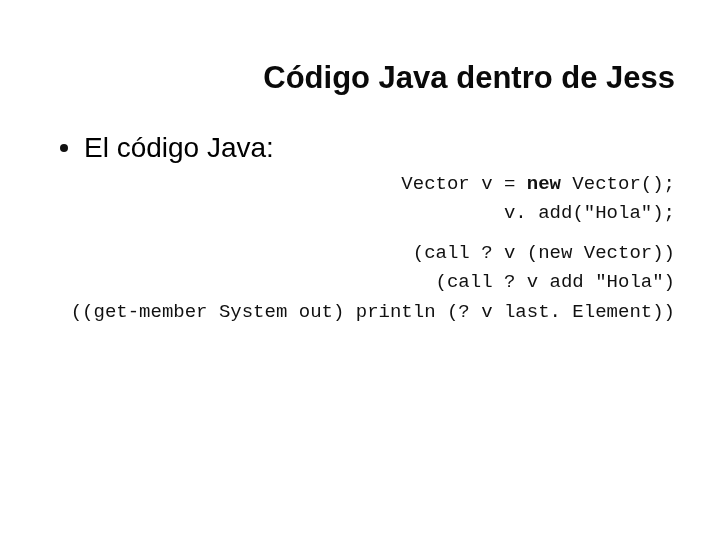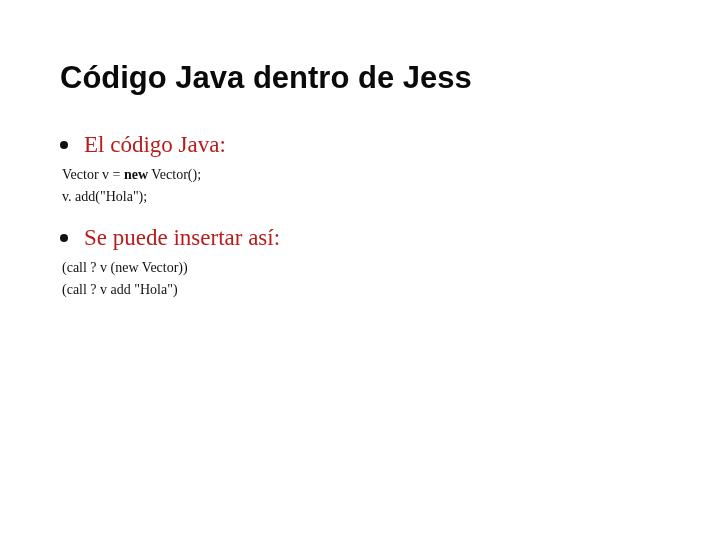--- a/index.html
+++ b/index.html
@@ -11,20 +11,21 @@
     font-family: Arial, Helvetica, sans-serif;
     color: #111;
     overflow: hidden;
   }
   .slide {
     box-sizing: border-box;
     width: 720px;
     height: 540px;
     padding: 60px 45px 40px 60px;
     position: relative;
+    text-align: right;
   }
   .title {
     font-size: 31px;
     font-weight: bold;
     color: #0a0a0a;
     margin-bottom: 36px;
   }
   .bullet-row {
     display: flex;
     align-items: center;
@@ -33,32 +34,31 @@
   }
   .bullet {
     width: 8px;
     height: 8px;
     border-radius: 50%;
     background: #111;
     margin-right: 16px;
     flex: 0 0 auto;
   }
   .bullet-text {
-    font-size: 23px;
-    color: #b91c1c;
-    font-family: Liberation Serif, serif;
+    font-size: 28px;
+    color: #000000;
   }
   .code-block {
     margin-left: 2px;
     margin-top: 4px;
     margin-bottom: 10px;
   }
   .code-line {
-    font-family: Liberation Serif, serif;
-    font-size: 14px;
+    font-family: Liberation Mono, monospace;
+    font-size: 19px;
     color: #111;
     white-space: pre;
     line-height: 1.55;
   }
   .kw {
     font-weight: bold;
   }
 </style>
 </head>
 <body>
@@ -70,23 +70,20 @@
   <div class="bullet-row">
     <span class="bullet"></span>
     <span class="bullet-text">El código Java:</span>
   </div>
 
   <div class="code-block">
     <div class="code-line"><span>Vector v = </span><span class="kw">new</span><span> Vector();</span></div>
     <div class="code-line">v. add("Hola");</div>
   </div>
 
-  <div class="bullet-row" style="margin-top:18px;">
-    <span class="bullet"></span>
-    <span class="bullet-text">Se puede insertar así:</span>
-  </div>
 
   <div class="code-block">
     <div class="code-line">(call ? v (new Vector))</div>
     <div class="code-line">(call ? v add "Hola")</div>
+    <div class="code-line">((get-member System out) println (? v last. Element))</div>
   </div>
 
 </div>
 
 </body></html>

